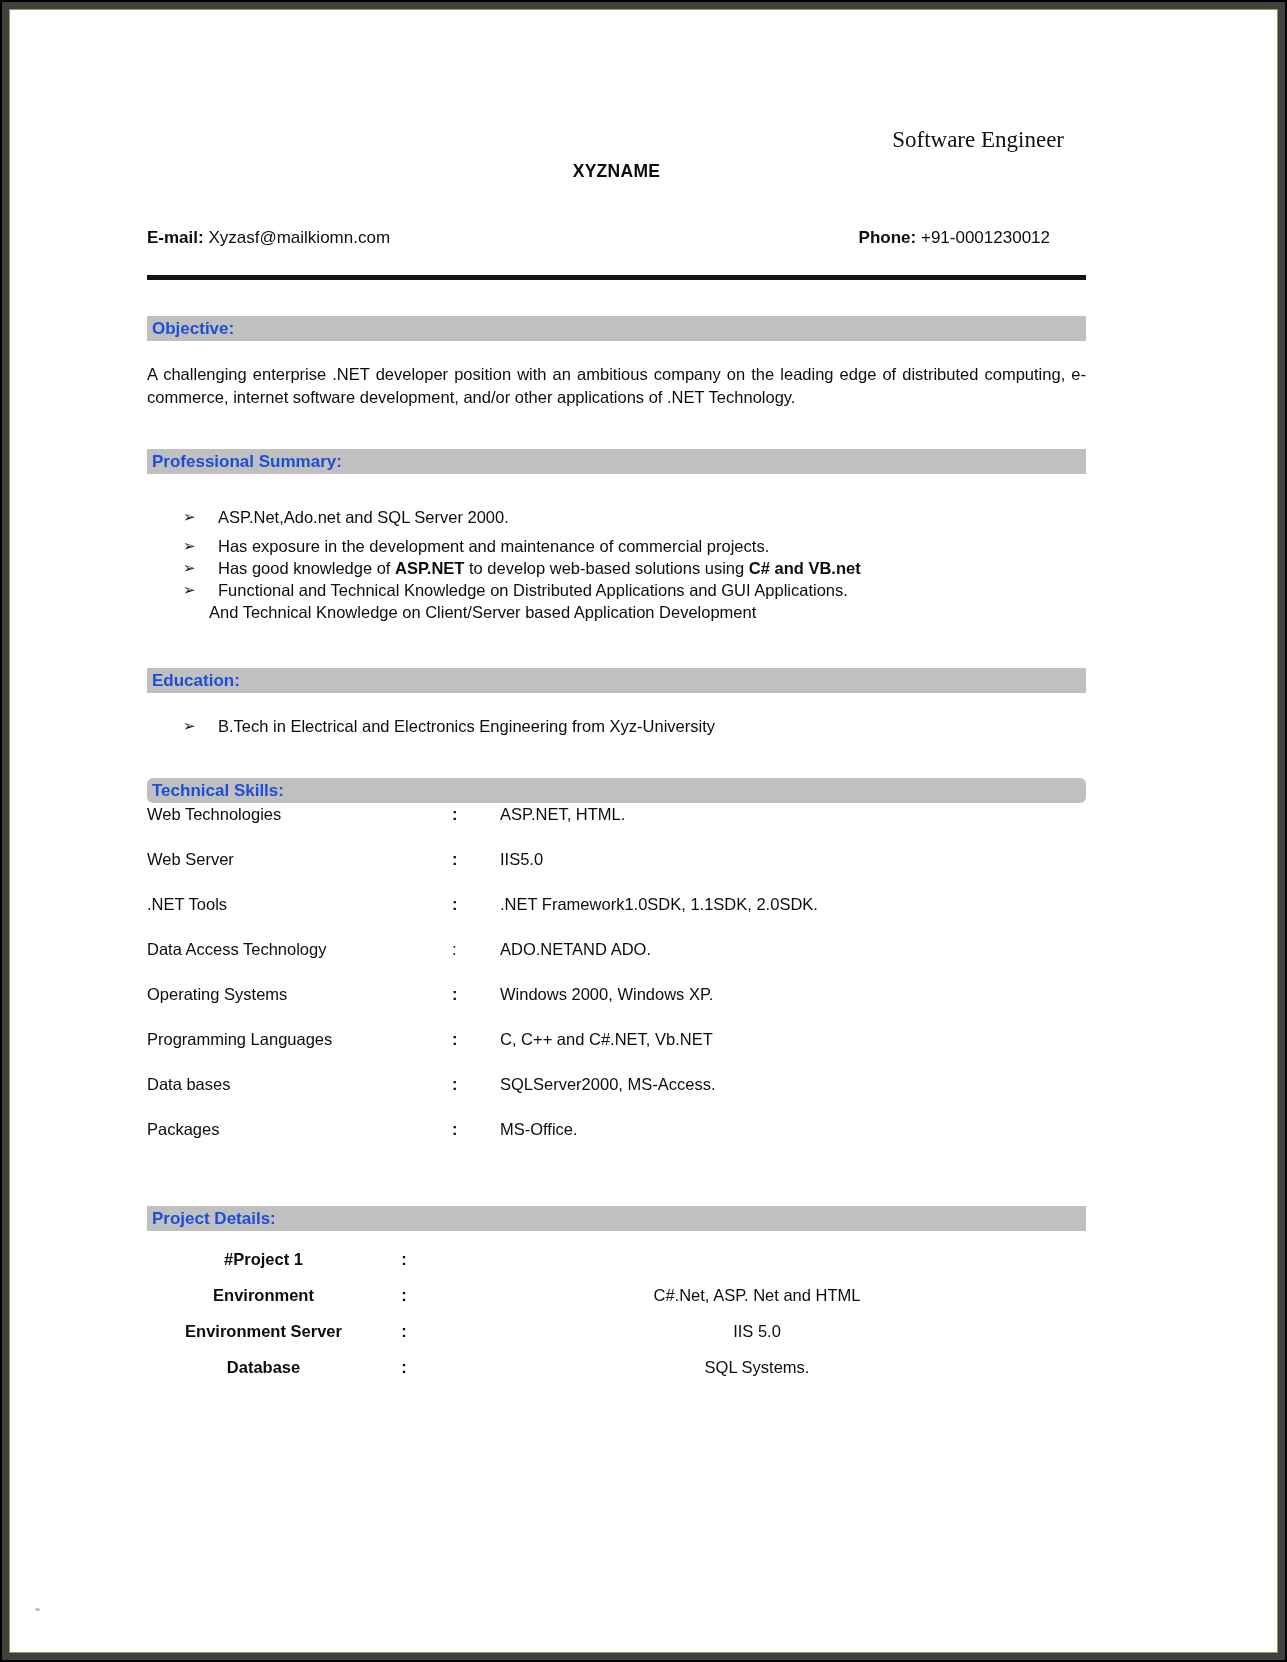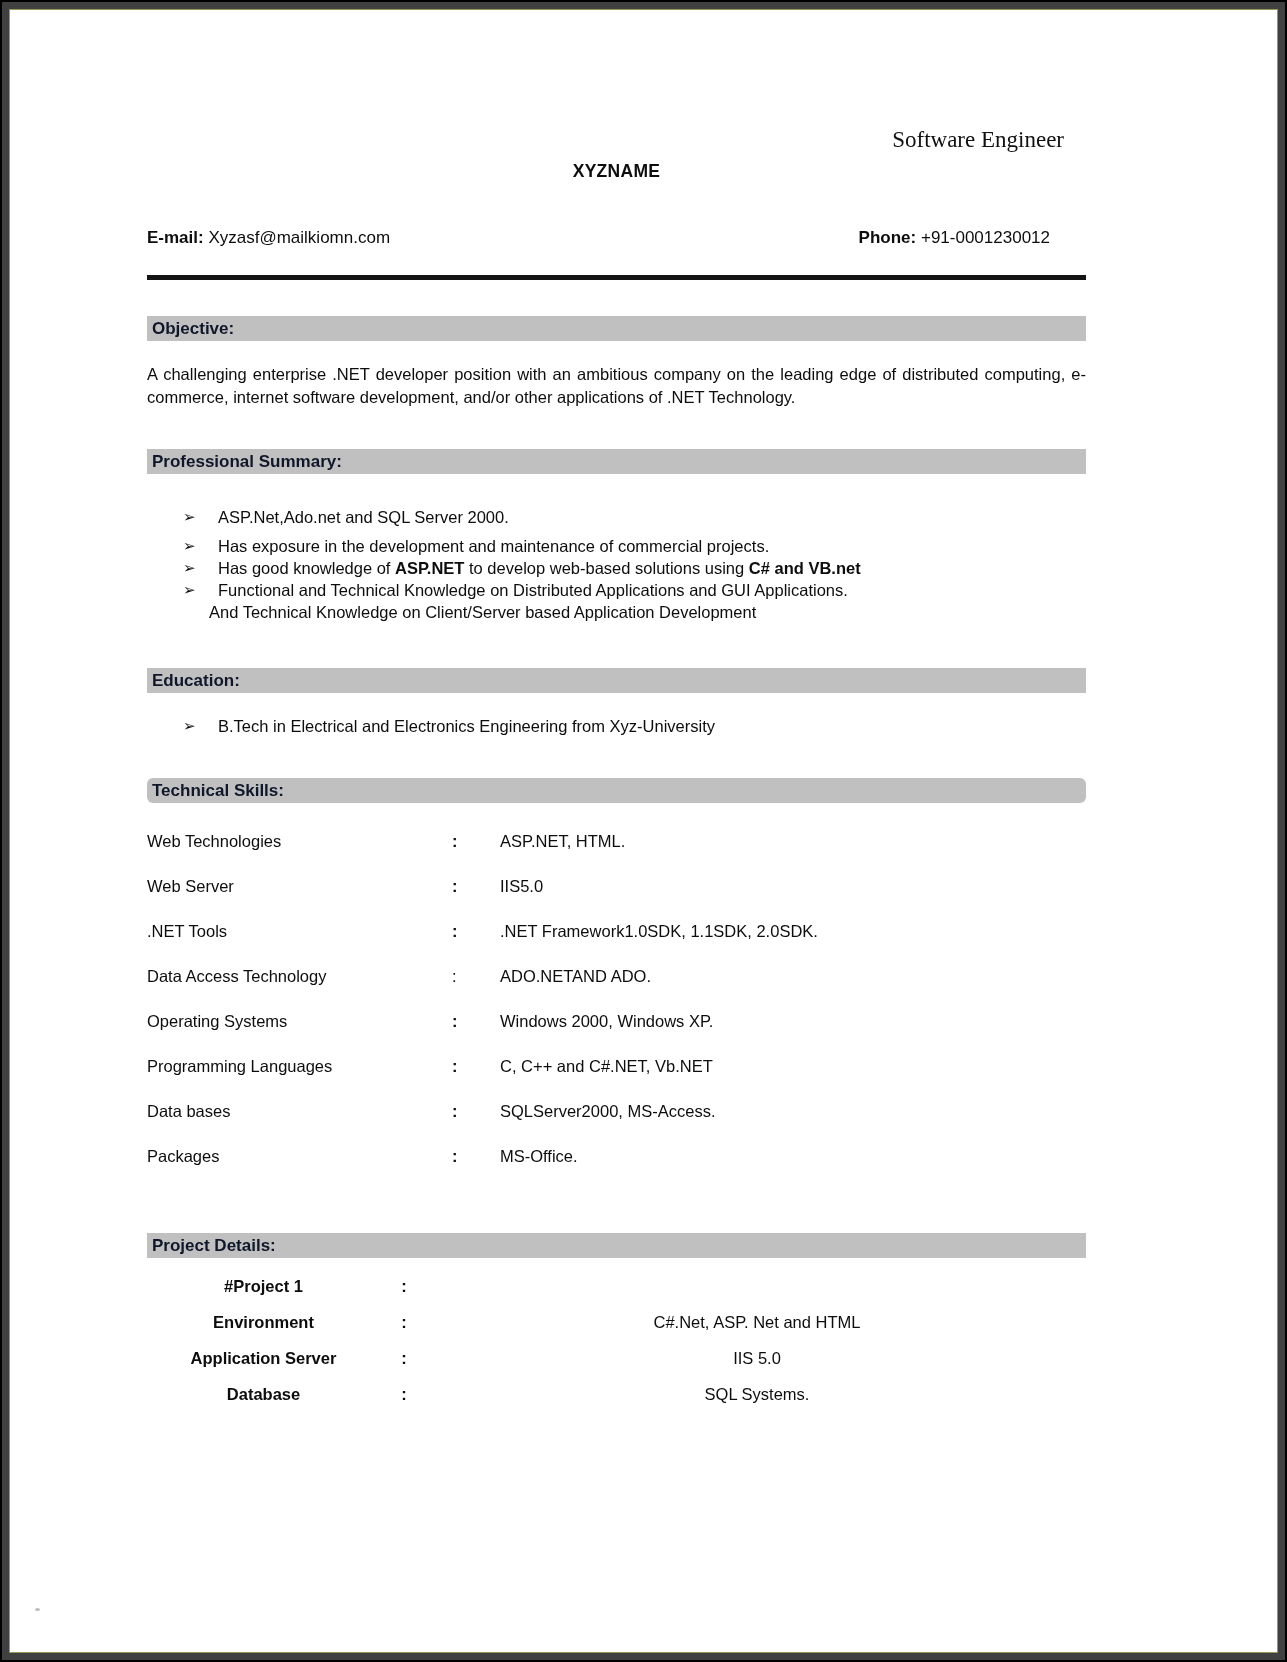--- a/index.html
+++ b/index.html
@@ -59,21 +59,21 @@
     background: #141414;
   }
   
   .section-bar {
     background: #c0c0c0;
     height: 25px;
     line-height: 25px;
     padding-left: 5px;
     font-weight: bold;
     font-size: 17px;
-    color: #0f172a;
+    color: #1d4ed8;
   }
   .bar-objective { margin-top: 36px; }
   .bar-summary   { margin-top: 40px; }
   .bar-education { margin-top: 45px; }
   .bar-skills    { margin-top: 41px; border-radius: 6px; }
   .bar-projects  { margin-top: 66px; }
   
   .objective-text {
     margin-top: 22px;
     font-size: 16.5px;
@@ -93,21 +93,21 @@
   .bullet-wide .marker, .bullet-wide .btext { line-height: 36px; }
   .bullet-narrow .marker, .bullet-narrow .btext { line-height: 22px; }
   .justify-full { text-align: justify; text-align-last: justify; }
   .bullet-cont {
     margin-left: 62px;
     font-size: 16.5px;
     line-height: 22px;
   }
   .edu-bullets { margin-top: 22px; }
   
-  .skills-table { margin-top: 27px; }
+  .skills-table { }
   .skills-row {
     display: grid;
     grid-template-columns: 305px 48px 1fr;
     font-size: 16.5px;
     line-height: 22px;
     margin-bottom: 23px;
   }
   .skills-row .colon { font-weight: bold; }
   .skills-row.colon-regular .colon { font-weight: normal; }
   
@@ -242,21 +242,21 @@
       <div class="project-row value-bold">
         <span class="plabel">#Project 1</span>
         <span class="colon">:</span>
       </div>
       <div class="project-row">
         <span class="plabel">Environment</span>
         <span class="colon">:</span>
         <span class="pvalue">C#.Net, ASP. Net and HTML</span>
       </div>
       <div class="project-row">
-        <span class="plabel">Application Server</span>
+        <span class="plabel">Environment Server</span>
         <span class="colon">:</span>
         <span class="pvalue">IIS 5.0</span>
       </div>
       <div class="project-row">
         <span class="plabel">Database</span>
         <span class="colon">:</span>
         <span class="pvalue">SQL Systems.</span>
       </div>
     </div>
 

